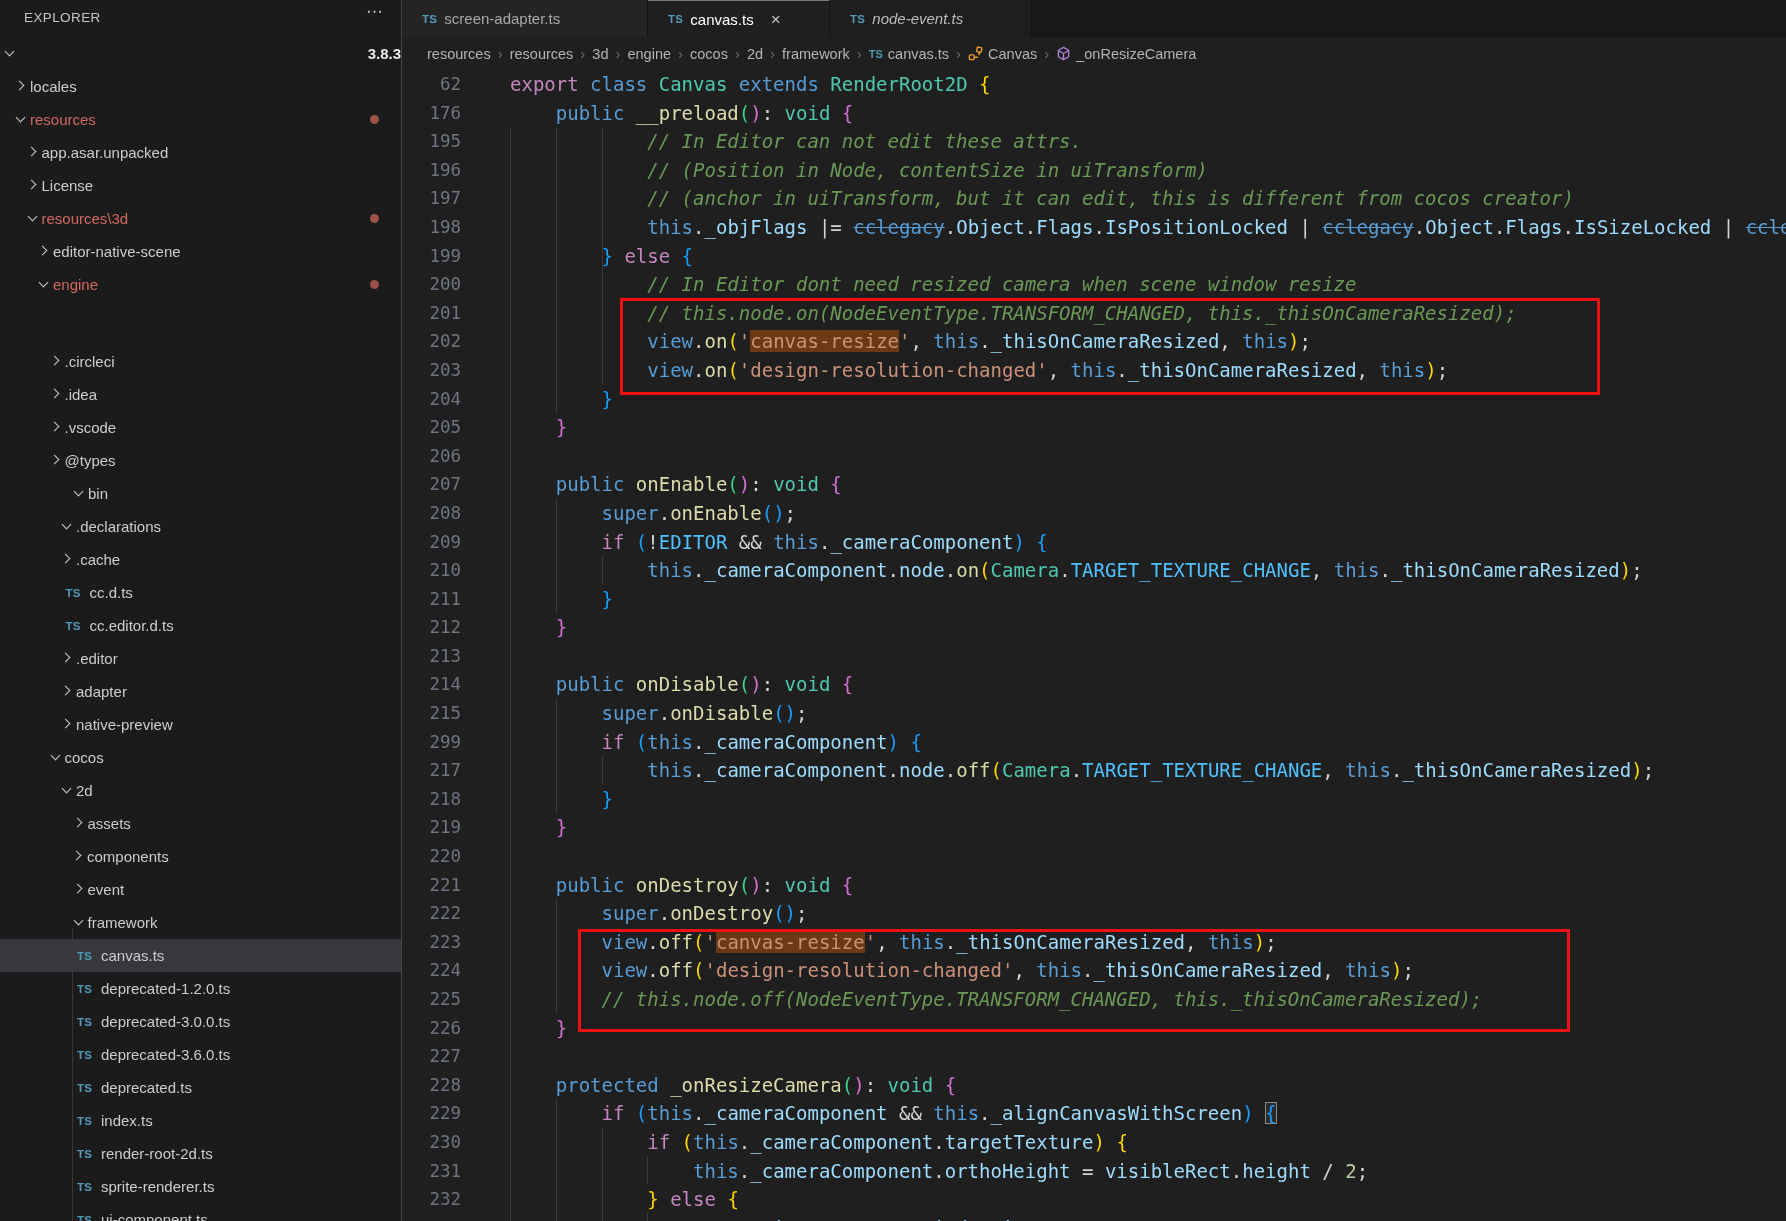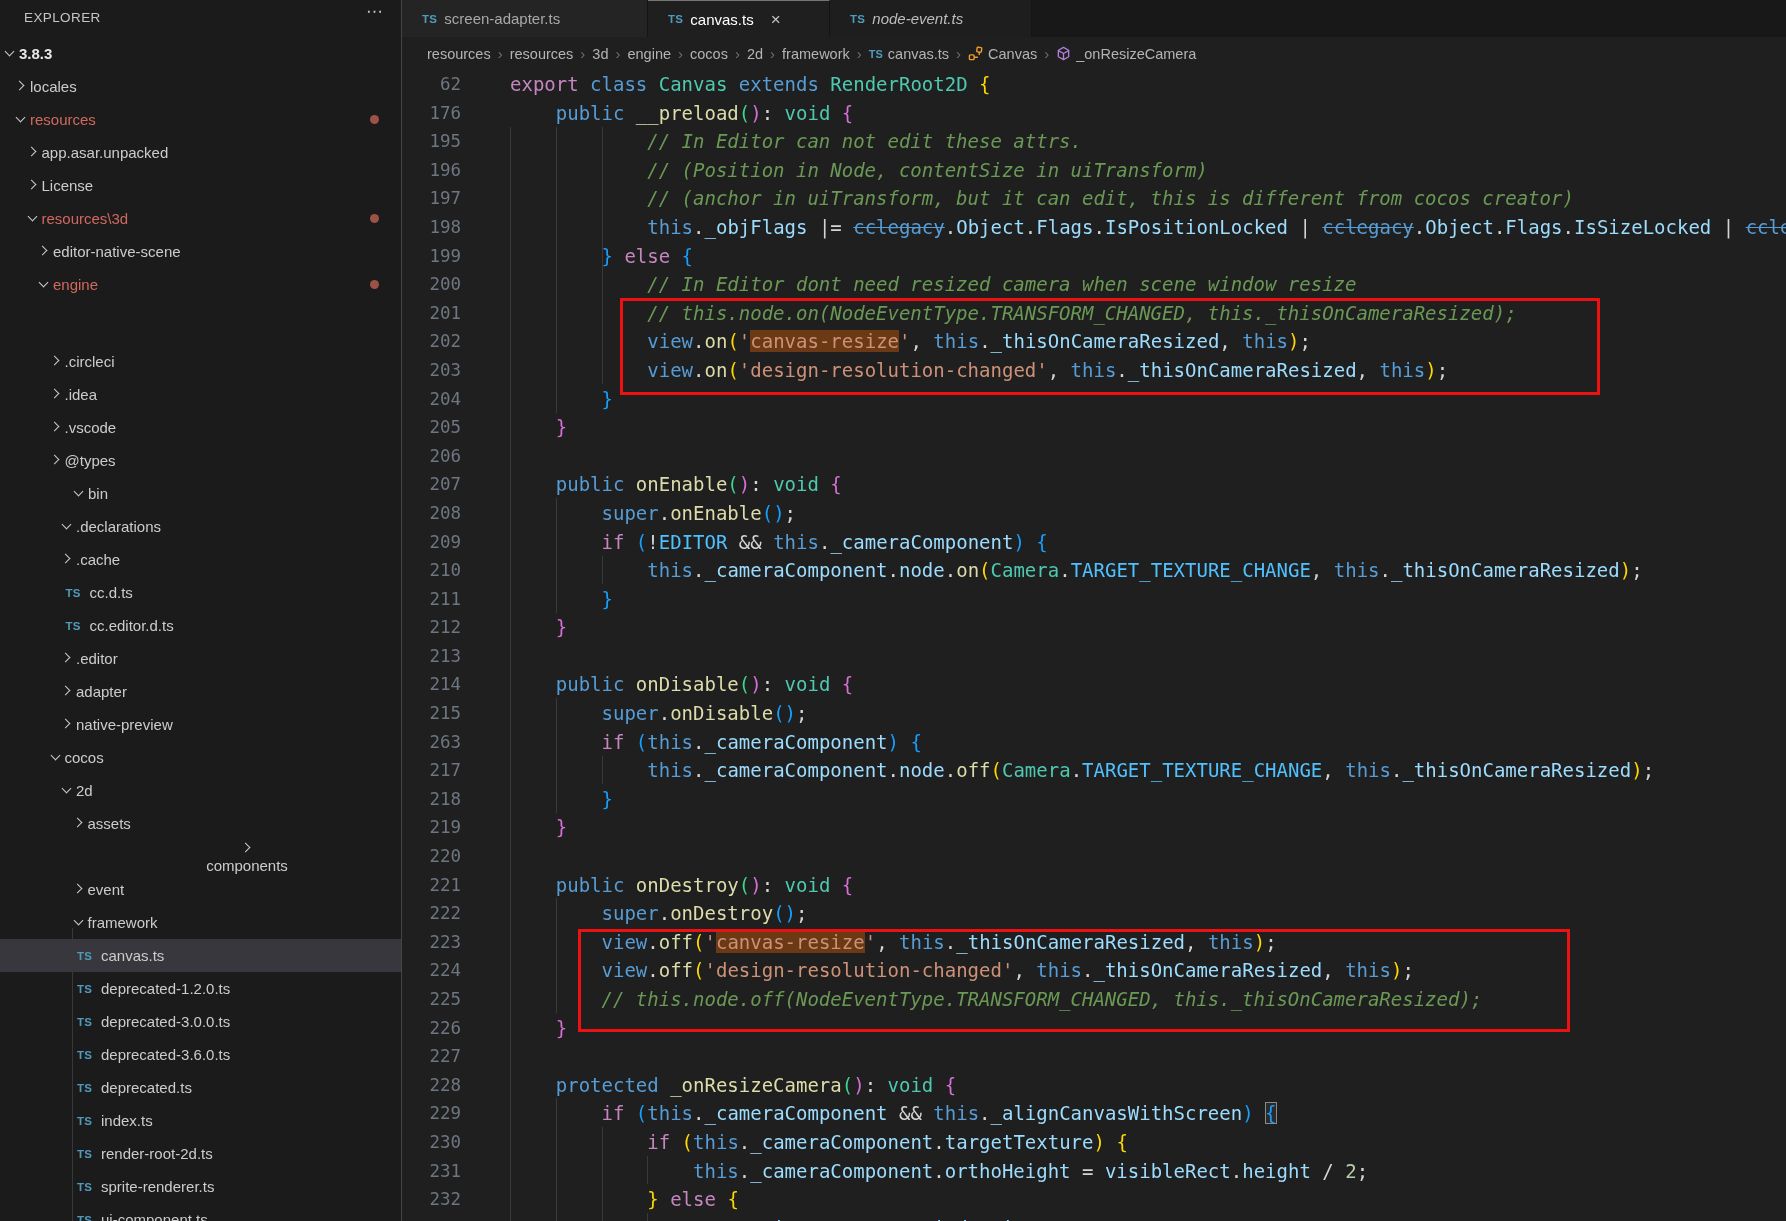--- a/index.html
+++ b/index.html
@@ -76,21 +76,21 @@
 </style>
 </head>
 <body>
 
 <div class="sidebar">
   <div class="sb-header">
     <span class="sb-title">EXPLORER</span>
     <span class="sb-more">⋯</span>
   </div>
   <div class="tree" id="tree">
-      <div class="trow root" style="padding-left: 2px;">
+      <div class="trow root" style="padding-left: 2px; justify-content: space-between;">
         <span class="chev expanded"></span>
         <span class="tlabel">3.8.3</span>
       </div>
       <div class="trow" style="padding-left: 13px;">
         <span class="chev collapsed"></span>
         <span class="tlabel">locales</span>
       </div>
       <div class="trow modified" style="padding-left: 13px;">
         <span class="chev expanded"></span>
         <span class="tlabel">resources</span>
@@ -171,21 +171,21 @@
         <span class="tlabel">cocos</span>
       </div>
       <div class="trow" style="padding-left: 59px;">
         <span class="chev expanded"></span>
         <span class="tlabel">2d</span>
       </div>
       <div class="trow" style="padding-left: 70.5px;">
         <span class="chev collapsed"></span>
         <span class="tlabel">assets</span>
       </div>
-      <div class="trow" style="padding-left: 93px; flex-direction: column;">
+      <div class="trow" style="padding-left: 70px;">
         <span class="chev collapsed"></span>
         <span class="tlabel">components</span>
       </div>
       <div class="trow" style="padding-left: 70.5px;">
         <span class="chev collapsed"></span>
         <span class="tlabel">event</span>
       </div>
       <div class="trow" style="padding-left: 70.5px;">
         <span class="chev expanded"></span>
         <span class="tlabel">framework</span>
@@ -320,21 +320,21 @@
         <div class="crow"><span class="ln">206</span><span class="lc"></span></div>
         <div class="crow"><span class="ln">207</span><span class="lc"><span class="tk-pun">    </span><span class="tk-kw">public </span><span class="tk-fn">onEnable</span><span class="tk-bg">(</span><span class="tk-b2">)</span><span class="tk-pun">: </span><span class="tk-typ">void </span><span class="tk-b2">{</span></span></div>
         <div class="crow"><span class="ln">208</span><span class="lc"><span class="tk-pun">        </span><span class="tk-kw">super</span><span class="tk-pun">.</span><span class="tk-fn">onEnable</span><span class="tk-b3">()</span><span class="tk-pun">;</span></span></div>
         <div class="crow"><span class="ln">209</span><span class="lc"><span class="tk-pun">        </span><span class="tk-ctl">if </span><span class="tk-b3">(</span><span class="tk-pun">!</span><span class="tk-cst">EDITOR</span><span class="tk-pun"> &amp;&amp; </span><span class="tk-kw">this</span><span class="tk-pun">.</span><span class="tk-var">_cameraComponent</span><span class="tk-b3">)</span><span class="tk-pun"> </span><span class="tk-b3">{</span></span></div>
         <div class="crow"><span class="ln">210</span><span class="lc"><span class="tk-pun">            </span><span class="tk-kw">this</span><span class="tk-pun">.</span><span class="tk-var">_cameraComponent</span><span class="tk-pun">.</span><span class="tk-var">node</span><span class="tk-pun">.</span><span class="tk-fn">on</span><span class="tk-b1">(</span><span class="tk-typ">Camera</span><span class="tk-pun">.</span><span class="tk-cst">TARGET_TEXTURE_CHANGE</span><span class="tk-pun">, </span><span class="tk-kw">this</span><span class="tk-pun">.</span><span class="tk-var">_thisOnCameraResized</span><span class="tk-b1">)</span><span class="tk-pun">;</span></span></div>
         <div class="crow"><span class="ln">211</span><span class="lc"><span class="tk-pun">        </span><span class="tk-b3">}</span></span></div>
         <div class="crow"><span class="ln">212</span><span class="lc"><span class="tk-pun">    </span><span class="tk-b2">}</span></span></div>
         <div class="crow"><span class="ln">213</span><span class="lc"></span></div>
         <div class="crow"><span class="ln">214</span><span class="lc"><span class="tk-pun">    </span><span class="tk-kw">public </span><span class="tk-fn">onDisable</span><span class="tk-bg">(</span><span class="tk-b2">)</span><span class="tk-pun">: </span><span class="tk-typ">void </span><span class="tk-b2">{</span></span></div>
         <div class="crow"><span class="ln">215</span><span class="lc"><span class="tk-pun">        </span><span class="tk-kw">super</span><span class="tk-pun">.</span><span class="tk-fn">onDisable</span><span class="tk-b3">()</span><span class="tk-pun">;</span></span></div>
-        <div class="crow"><span class="ln">263</span><span class="lc"><span class="tk-pun">        </span><span class="tk-ctl">if </span><span class="tk-b3">(</span><span class="tk-kw">this</span><span class="tk-pun">.</span><span class="tk-var">_cameraComponent</span><span class="tk-b3">)</span><span class="tk-pun"> </span><span class="tk-b3">{</span></span></div>
+        <div class="crow"><span class="ln">299</span><span class="lc"><span class="tk-pun">        </span><span class="tk-ctl">if </span><span class="tk-b3">(</span><span class="tk-kw">this</span><span class="tk-pun">.</span><span class="tk-var">_cameraComponent</span><span class="tk-b3">)</span><span class="tk-pun"> </span><span class="tk-b3">{</span></span></div>
         <div class="crow"><span class="ln">217</span><span class="lc"><span class="tk-pun">            </span><span class="tk-kw">this</span><span class="tk-pun">.</span><span class="tk-var">_cameraComponent</span><span class="tk-pun">.</span><span class="tk-var">node</span><span class="tk-pun">.</span><span class="tk-fn">off</span><span class="tk-b1">(</span><span class="tk-typ">Camera</span><span class="tk-pun">.</span><span class="tk-cst">TARGET_TEXTURE_CHANGE</span><span class="tk-pun">, </span><span class="tk-kw">this</span><span class="tk-pun">.</span><span class="tk-var">_thisOnCameraResized</span><span class="tk-b1">)</span><span class="tk-pun">;</span></span></div>
         <div class="crow"><span class="ln">218</span><span class="lc"><span class="tk-pun">        </span><span class="tk-b3">}</span></span></div>
         <div class="crow"><span class="ln">219</span><span class="lc"><span class="tk-pun">    </span><span class="tk-b2">}</span></span></div>
         <div class="crow"><span class="ln">220</span><span class="lc"></span></div>
         <div class="crow"><span class="ln">221</span><span class="lc"><span class="tk-pun">    </span><span class="tk-kw">public </span><span class="tk-fn">onDestroy</span><span class="tk-bg">(</span><span class="tk-b2">)</span><span class="tk-pun">: </span><span class="tk-typ">void </span><span class="tk-b2">{</span></span></div>
         <div class="crow"><span class="ln">222</span><span class="lc"><span class="tk-pun">        </span><span class="tk-kw">super</span><span class="tk-pun">.</span><span class="tk-fn">onDestroy</span><span class="tk-b3">()</span><span class="tk-pun">;</span></span></div>
         <div class="crow"><span class="ln">223</span><span class="lc"><span class="tk-pun">        </span><span class="tk-kw">view</span><span class="tk-pun">.</span><span class="tk-fn">off</span><span class="tk-b1">(</span><span class="tk-str">'</span><span class="tk-shl">canvas-resize</span><span class="tk-str">'</span><span class="tk-pun">, </span><span class="tk-kw">this</span><span class="tk-pun">.</span><span class="tk-var">_thisOnCameraResized</span><span class="tk-pun">, </span><span class="tk-kw">this</span><span class="tk-b1">)</span><span class="tk-pun">;</span></span></div>
         <div class="crow"><span class="ln">224</span><span class="lc"><span class="tk-pun">        </span><span class="tk-kw">view</span><span class="tk-pun">.</span><span class="tk-fn">off</span><span class="tk-b1">(</span><span class="tk-str">'design-resolution-changed'</span><span class="tk-pun">, </span><span class="tk-kw">this</span><span class="tk-pun">.</span><span class="tk-var">_thisOnCameraResized</span><span class="tk-pun">, </span><span class="tk-kw">this</span><span class="tk-b1">)</span><span class="tk-pun">;</span></span></div>
         <div class="crow"><span class="ln">225</span><span class="lc"><span class="tk-cm">        // this.node.off(NodeEventType.TRANSFORM_CHANGED, this._thisOnCameraResized);</span></span></div>
         <div class="crow"><span class="ln">226</span><span class="lc"><span class="tk-pun">    </span><span class="tk-b2">}</span></span></div>

